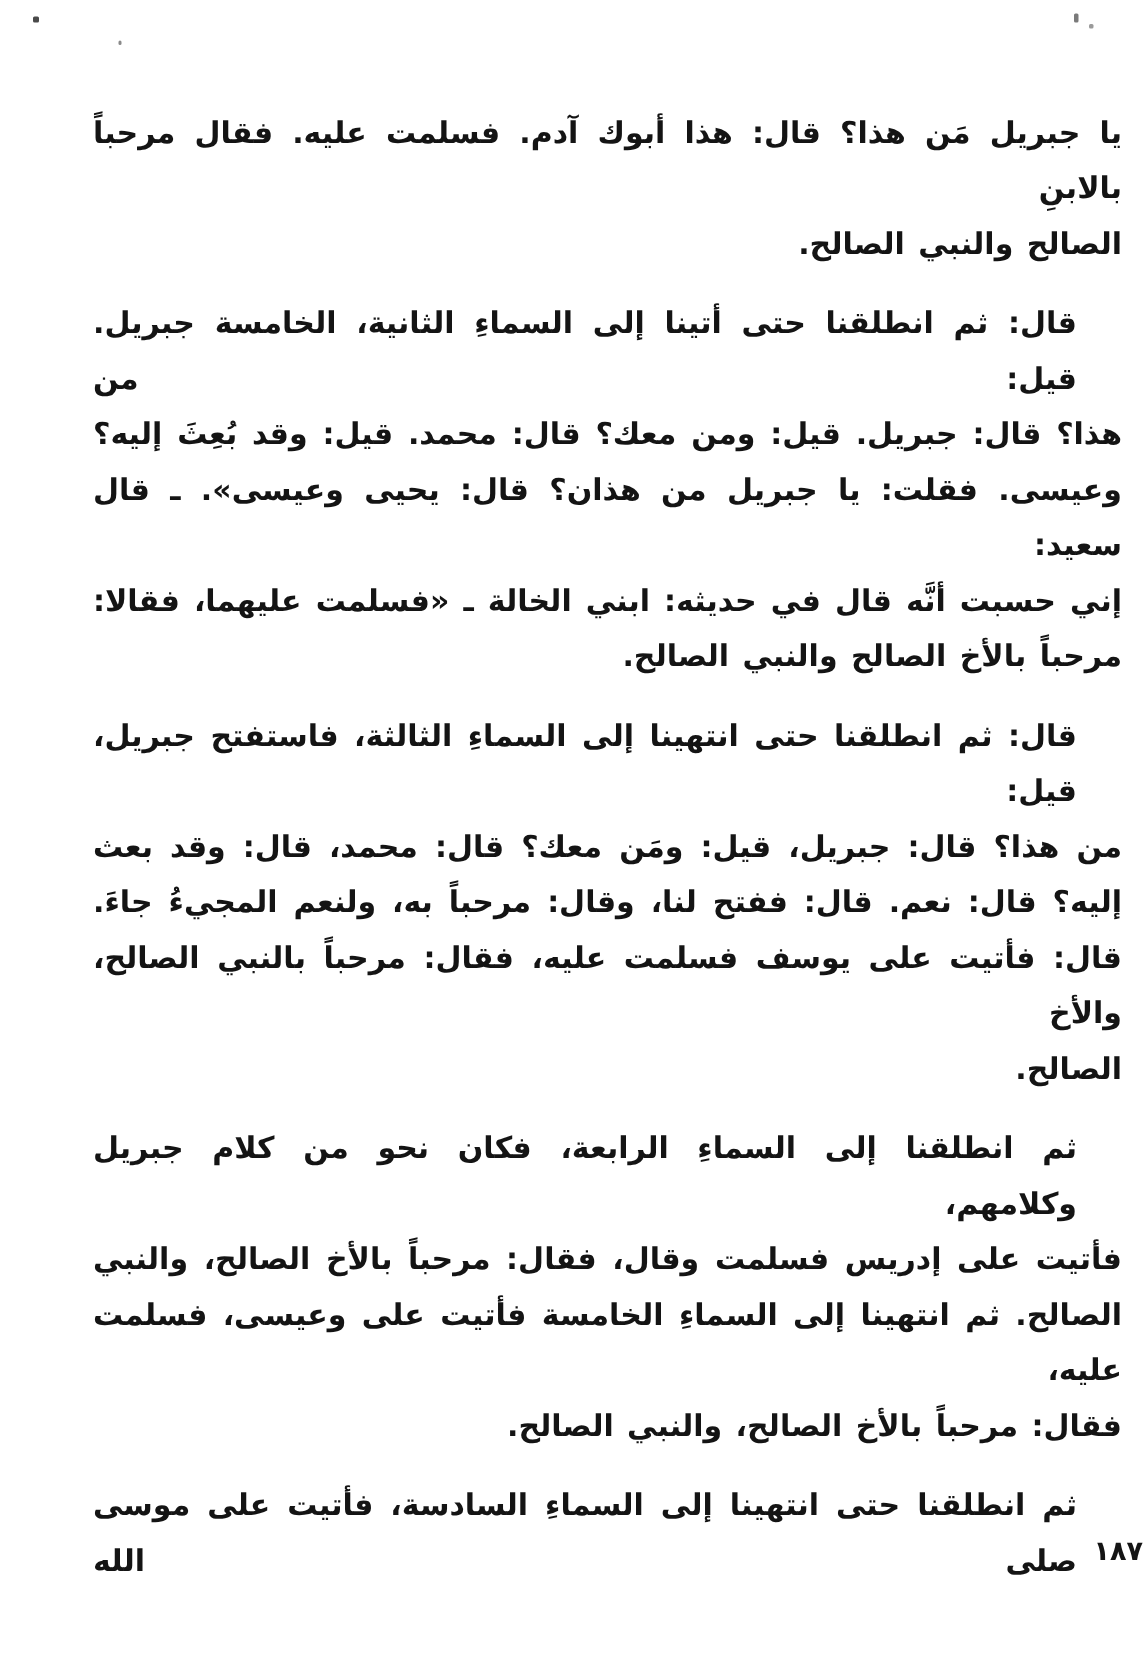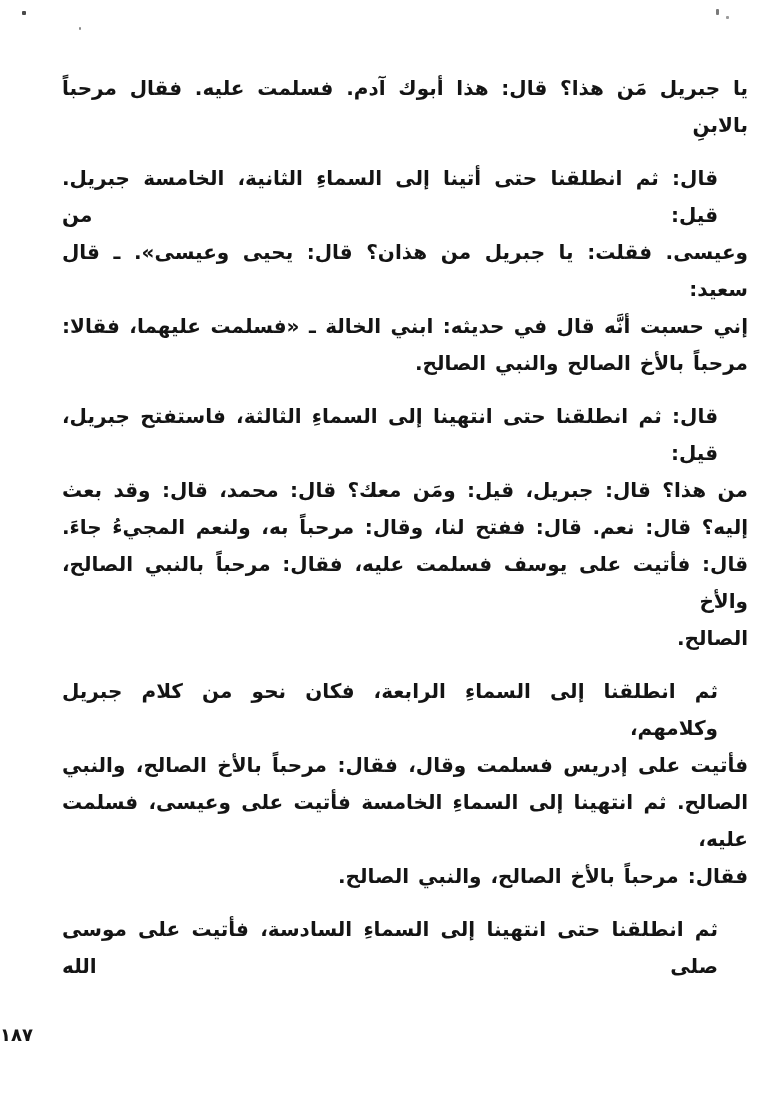--- a/index.html
+++ b/index.html
@@ -33,21 +33,21 @@
   }
   .line.justify {
     text-align: justify;
     text-align-last: justify;
     text-justify: inter-word;
   }
   .line.indent { padding-right: 30px; }
   .page-number {
     position: absolute;
     top: 1024px; left: 0; right: 0;
-    text-align: left;
+    text-align: right;
     color: #141414;
     font-size: 18px;
     font-weight: 700;
     letter-spacing: 1px;
   }
   .speck { position: absolute; background: #4a4a4a; border-radius: 1px; }
   .s1 { left: 22px;  top: 11px; width: 4px; height: 4px; }
   .s2 { left: 79px;  top: 27px; width: 2px; height: 3px; background:#8a8a8a; }
   .s3 { left: 716px; top: 9px;  width: 3px; height: 6px; background:#7a7a7a; }
   .s4 { left: 726px; top: 16px; width: 3px; height: 3px; background:#9a9a9a; }
@@ -57,23 +57,25 @@
 
 <div class="book-page">
   <div class="speck s1"></div>
   <div class="speck s2"></div>
   <div class="speck s3"></div>
   <div class="speck s4"></div>
 
   <main class="text-block">
       <div class="paragraph">
         <div class="line justify">يا جبريل مَن هذا؟ قال: هذا أبوك آدم. فسلمت عليه. فقال مرحباً بالابنِ</div>
+        <div class="line">الصالح والنبي الصالح.</div>
       </div>
       <div class="paragraph">
         <div class="line justify indent">قال: ثم انطلقنا حتى أتينا إلى السماءِ الثانية، الخامسة جبريل. قيل: من</div>
+        <div class="line justify">هذا؟ قال: جبريل. قيل: ومن معك؟ قال: محمد. قيل: وقد بُعِثَ إليه؟</div>
         <div class="line justify">وعيسى. فقلت: يا جبريل من هذان؟ قال: يحيى وعيسى». ـ قال سعيد:</div>
         <div class="line justify">إني حسبت أنَّه قال في حديثه: ابني الخالة ـ «فسلمت عليهما، فقالا:</div>
         <div class="line">مرحباً بالأخ الصالح والنبي الصالح.</div>
       </div>
       <div class="paragraph">
         <div class="line justify indent">قال: ثم انطلقنا حتى انتهينا إلى السماءِ الثالثة، فاستفتح جبريل، قيل:</div>
         <div class="line justify">من هذا؟ قال: جبريل، قيل: ومَن معك؟ قال: محمد، قال: وقد بعث</div>
         <div class="line justify">إليه؟ قال: نعم. قال: ففتح لنا، وقال: مرحباً به، ولنعم المجيءُ جاءَ.</div>
         <div class="line justify">قال: فأتيت على يوسف فسلمت عليه، فقال: مرحباً بالنبي الصالح، والأخ</div>
         <div class="line">الصالح.</div>

